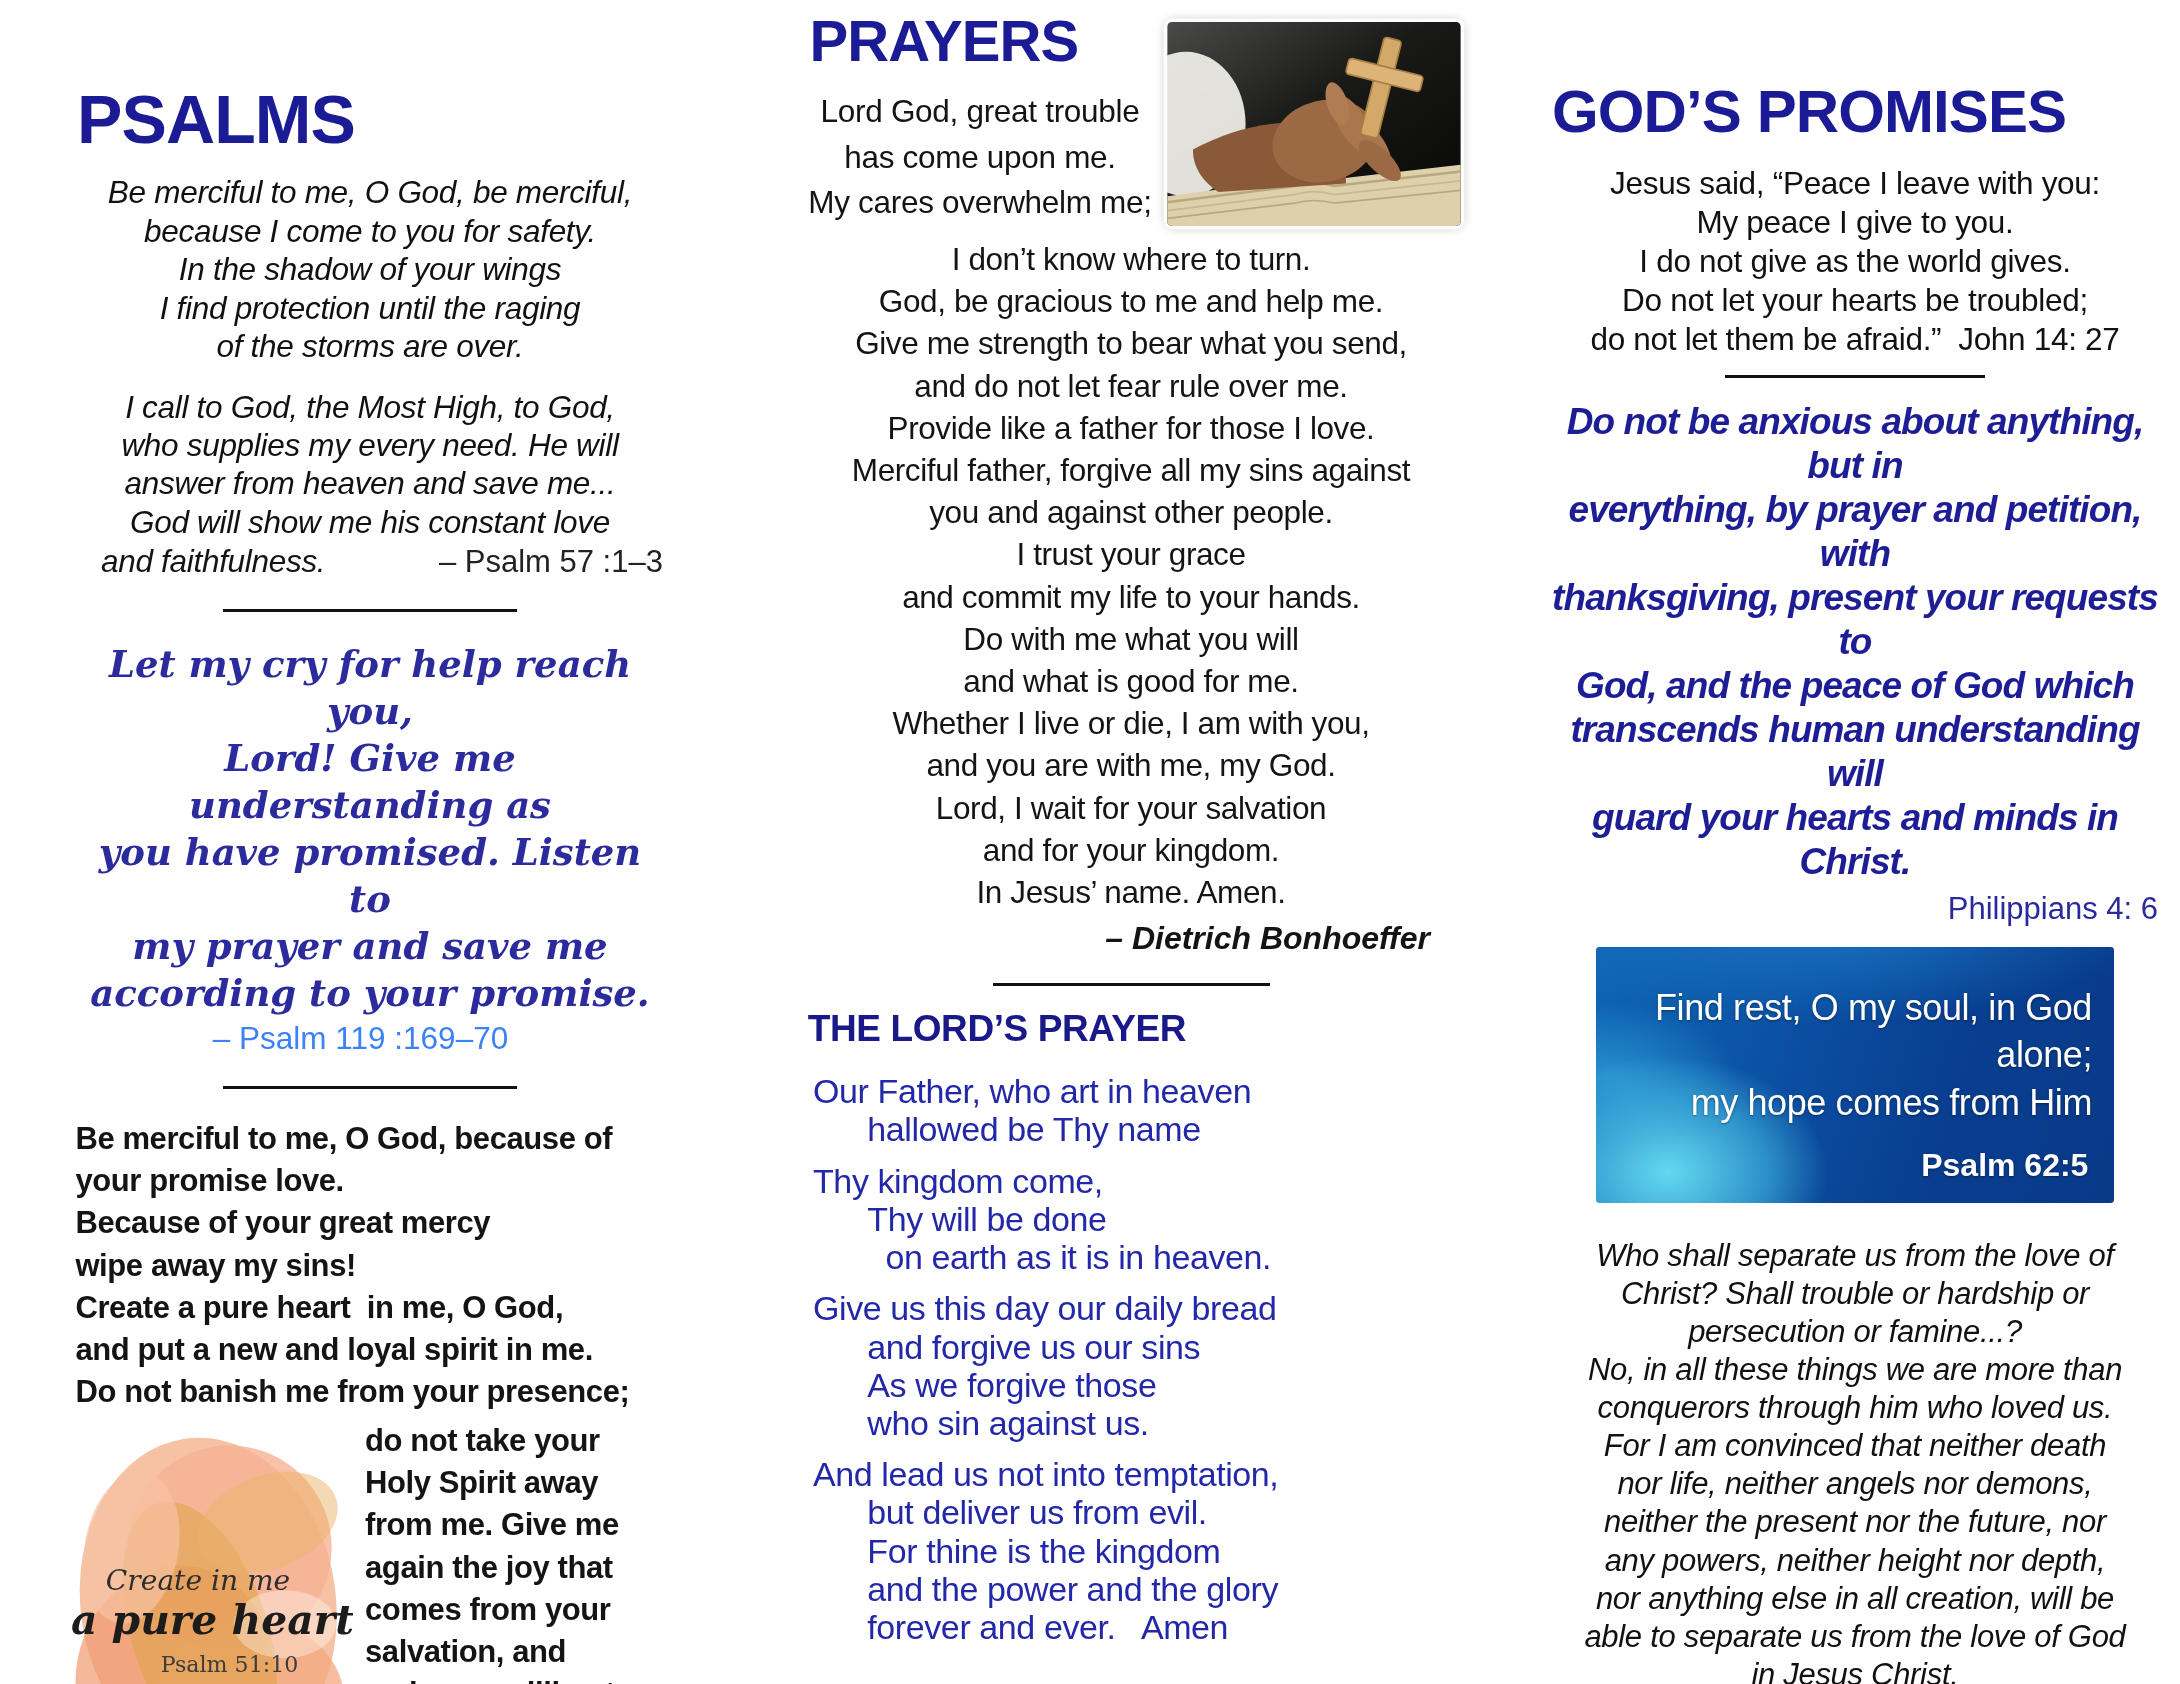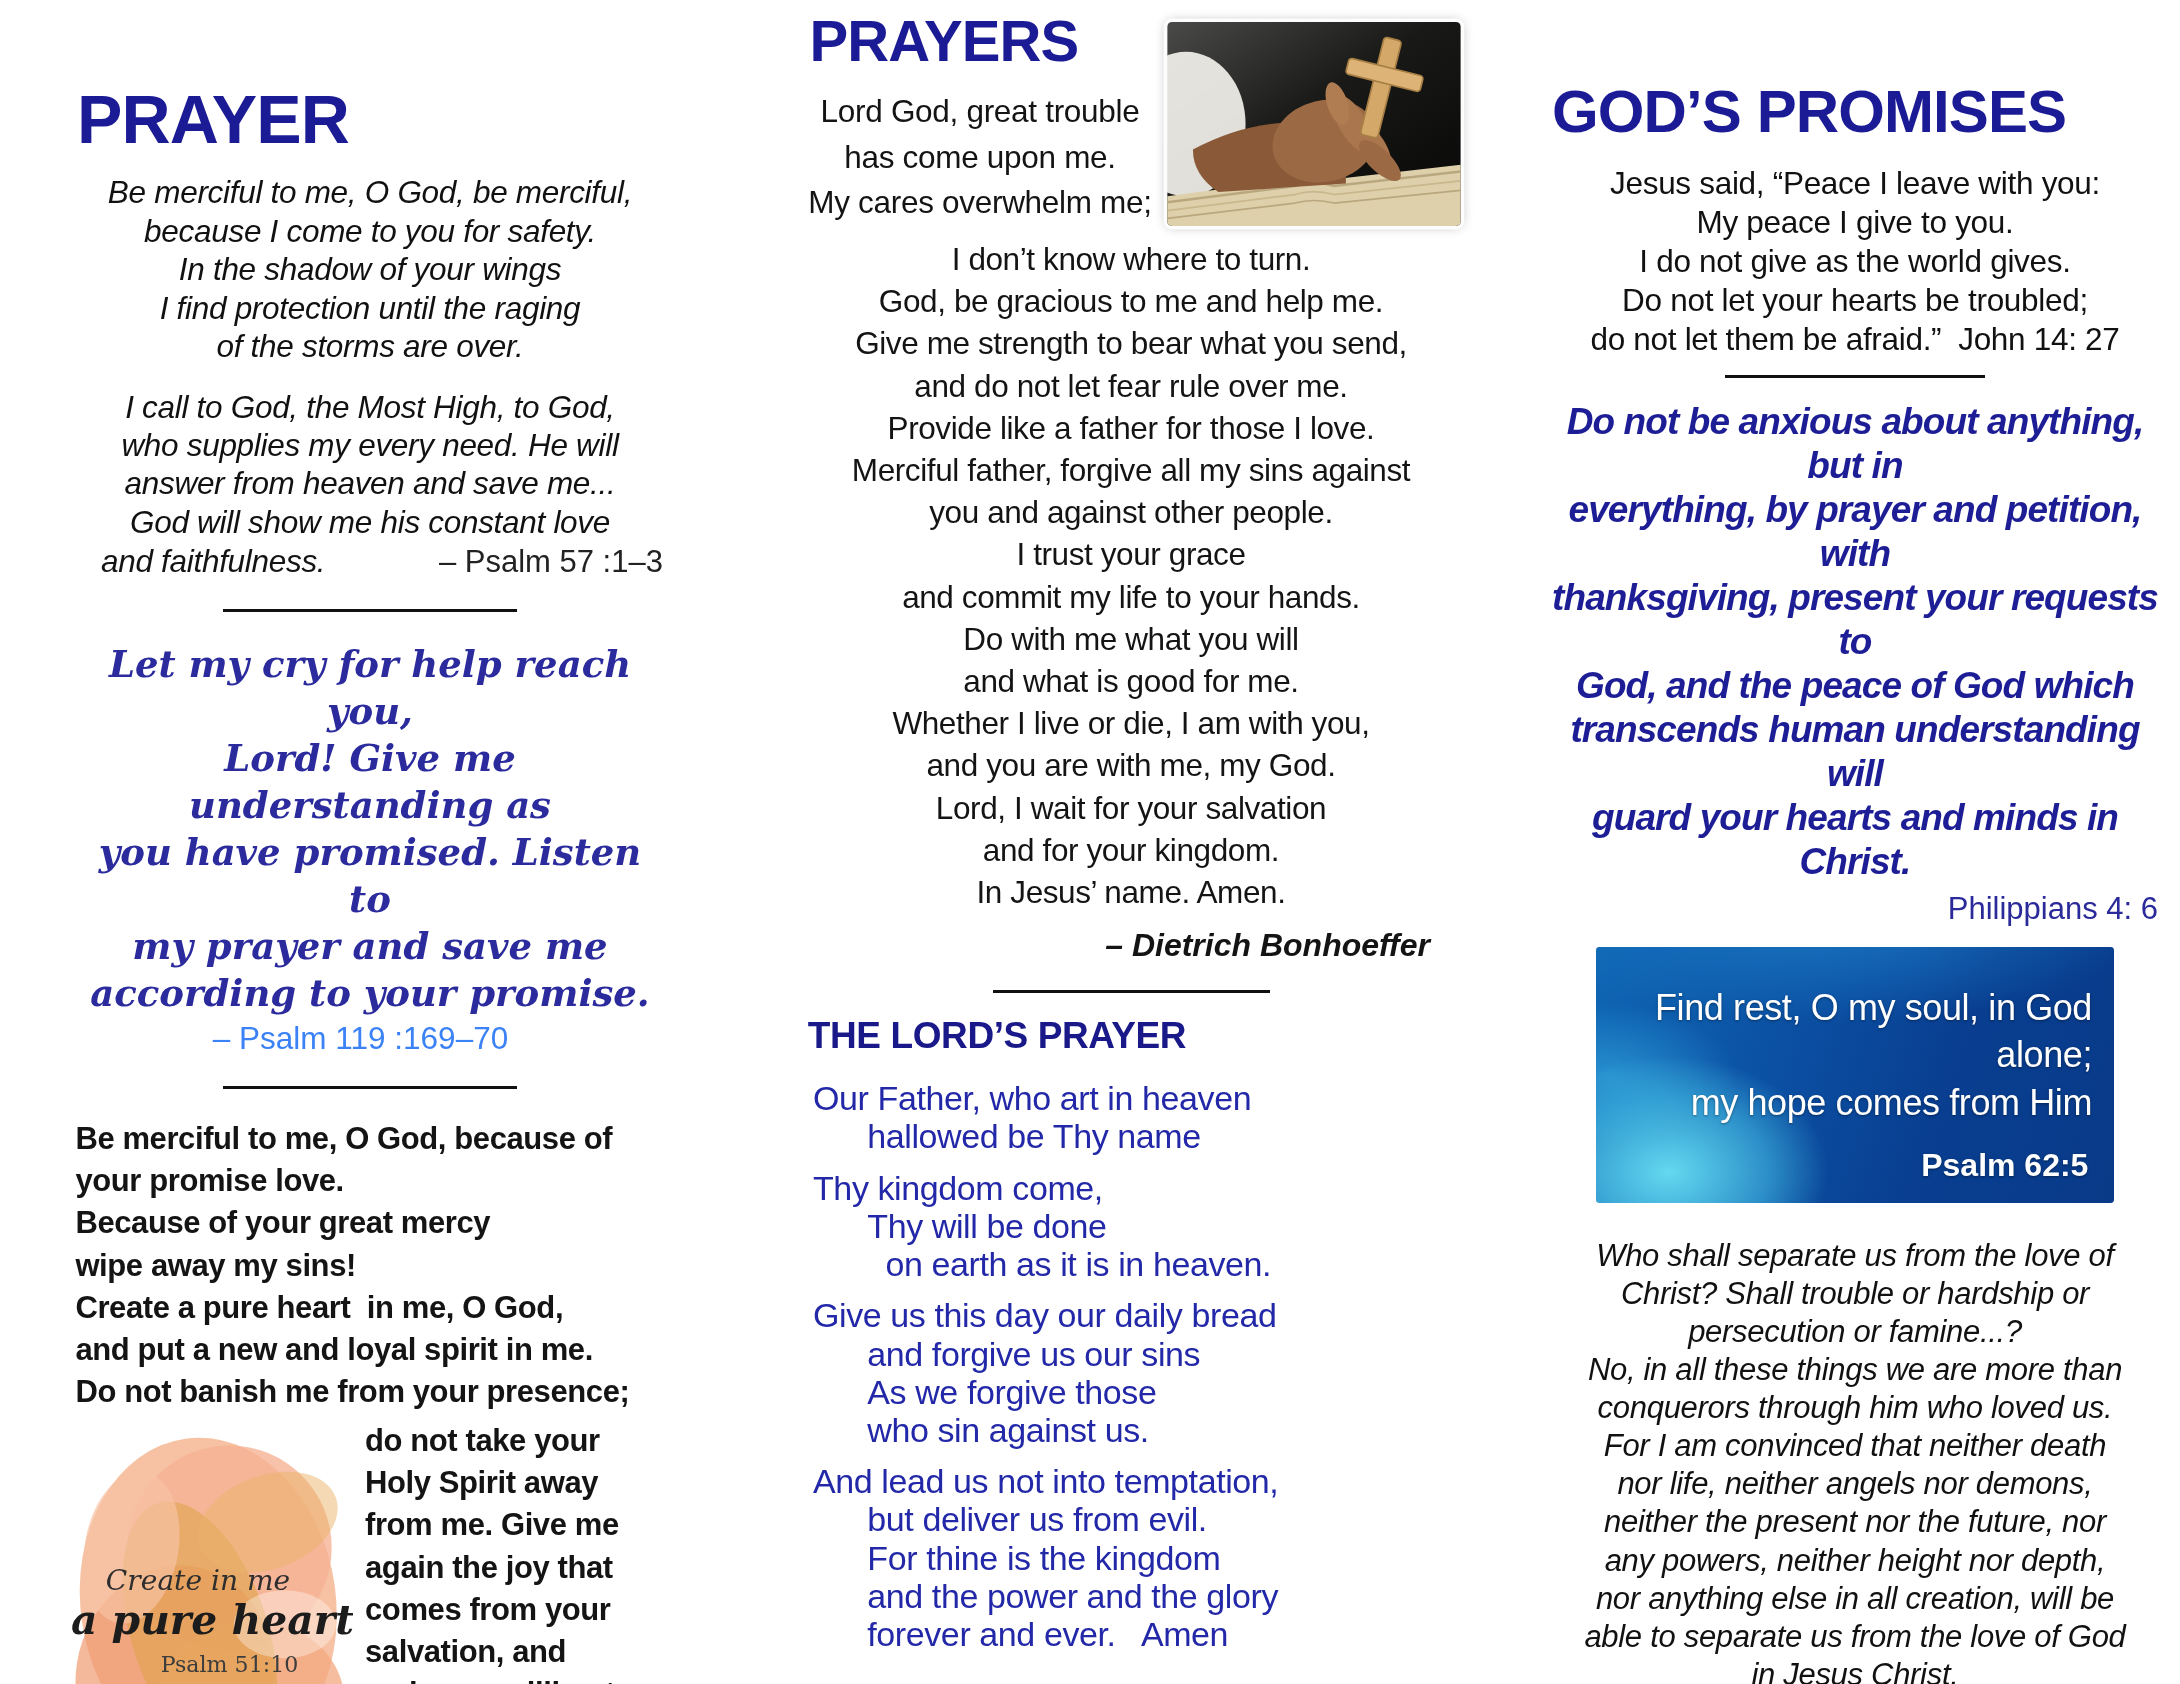--- a/index.html
+++ b/index.html
@@ -38,21 +38,21 @@
   .p51wrapcell{flex:1;padding-left:12px;}
   .p51wrap{font-weight:bold;font-size:31px;line-height:1.36;letter-spacing:-0.4px;}
 
   
   .c2head{display:flex;align-items:flex-end;}
   .c2left{width:358px;flex:0 0 auto;}
   .pray-img{width:294px;height:204px;flex:0 0 auto;margin-left:auto;border-radius:5.1px;
             box-shadow:0 0 0 3.4px #fdfdfd,0 0 12px rgba(0,0,0,.35);}
   .bonintro{font-size:31.5px;line-height:1.45;letter-spacing:-0.3px;margin-top:6.8px;}
   .bonbody{font-size:31.5px;line-height:1.34;letter-spacing:-0.4px;margin-top:12px;}
-  .bonref{font-weight:bold;font-style:italic;font-size:32px;text-align:right;padding-right:31px;margin-top:14px;}
+  .bonref{font-weight:bold;font-style:italic;font-size:32px;text-align:right;padding-right:31px;margin-top:7px;}
   .lp-head{color:#191989;font-weight:bold;font-size:37px;margin:5.1px 0 22px 6.8px;letter-spacing:-0.4px;}
   .lp{color:#2228a8;font-size:34px;line-height:1.12;letter-spacing:-0.4px;margin:0 0 13.6px 12px;}
 
   
   .john{font-size:31.5px;line-height:1.24;letter-spacing:-0.3px;margin:0 0 1.7px 0;color:#111;}
   .phil{color:#1d1d96;font-weight:bold;font-style:italic;font-size:37px;line-height:1.19;
         letter-spacing:-0.9px;margin:0;}
   .philref{color:#2a2a9a;font-size:31px;margin:6.8px 0 0 0;text-align:right;}
   .findrest{position:relative;width:518px;height:256px;margin:20px auto 34px auto;border-radius:3.4px;
             background:
@@ -69,21 +69,21 @@
   .romans{font-style:italic;font-size:31px;line-height:1.23;letter-spacing:-0.3px;margin:0;color:#111;}
   .romansref{font-size:21px;margin:5.1px 0 0 0;}
   .peter{font-size:36px;line-height:1.26;margin:0;}
 </style>
 </head>
 <body>
 
 <div class="page">
 
   <div class="col col1">
-    <h1 class="brochure-title">PRAYER</h1>
+    <h1 class="brochure-title">PSALMS</h1>
 
     <div class="preblk ctr p57 p57a">Be merciful to me, O God, be merciful,
 because I come to you for safety.
 In the shadow of your wings
 I find protection until the raging
 of the storms are over.</div>
     <div class="preblk ctr p57 p57b">I call to God, the Most High, to God,
 who supplies my every need. He will
 answer from heaven and save me...
 God will show me his constant love</div>

